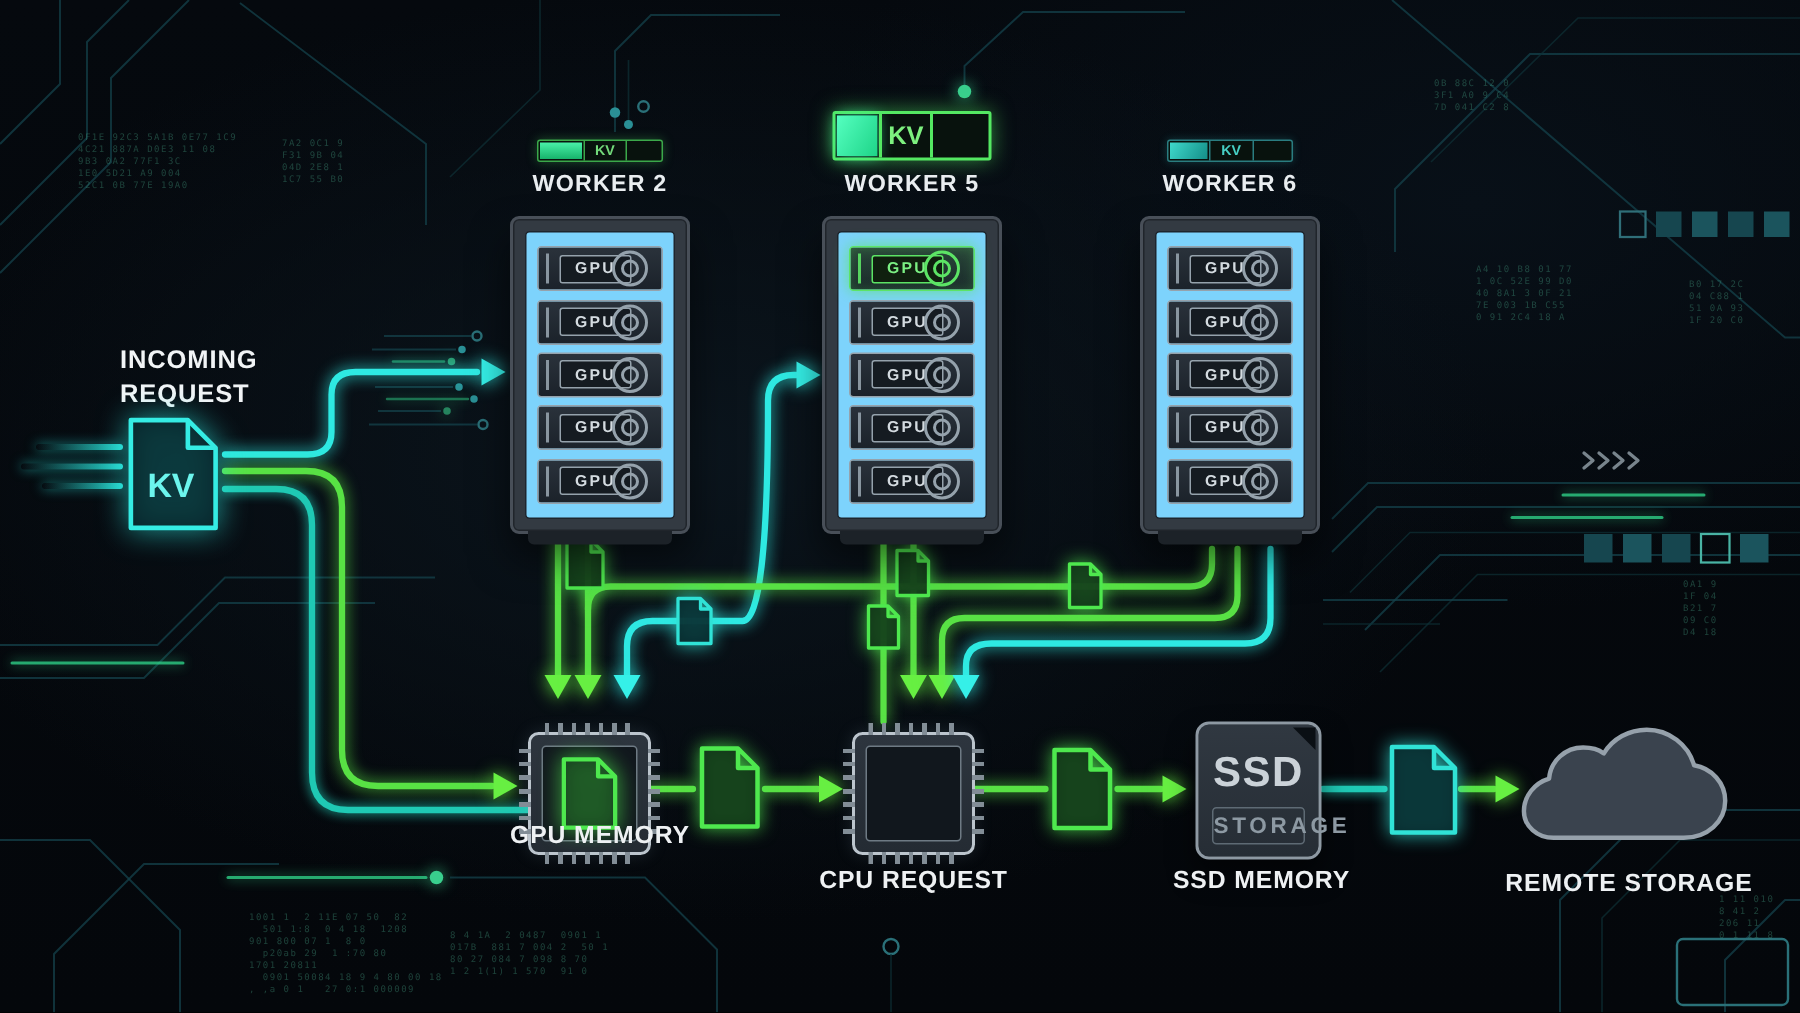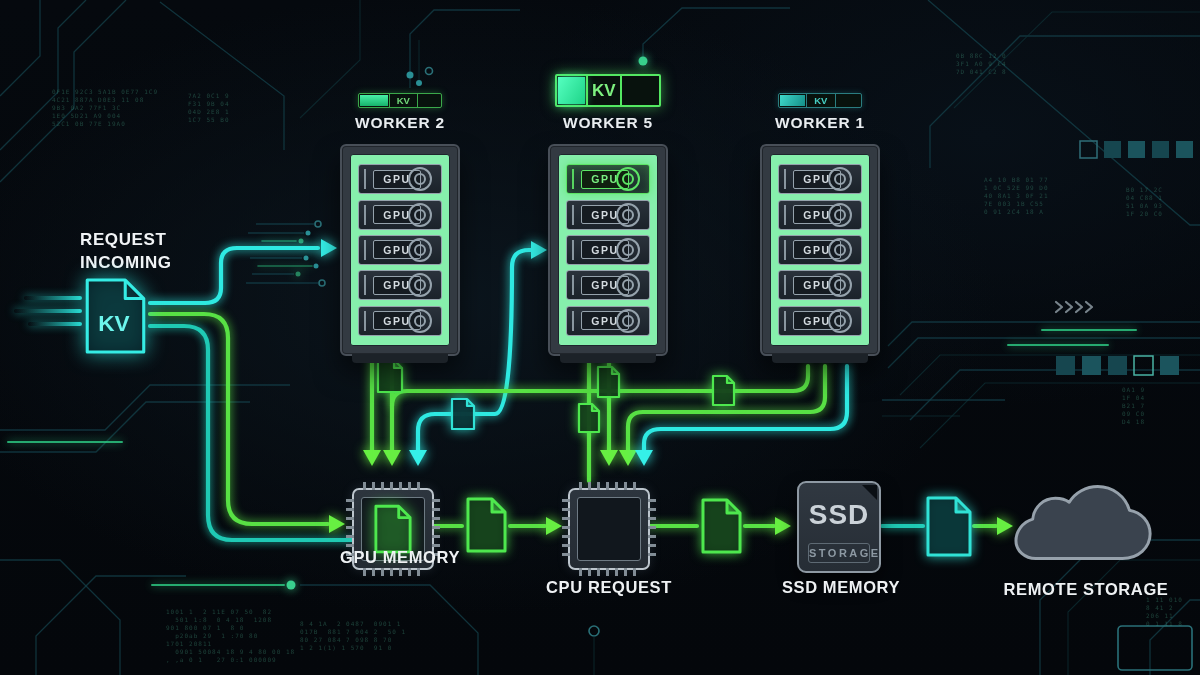--- a/index.html
+++ b/index.html
@@ -61,21 +61,21 @@
   .meter-small-teal{border:1.5px solid #2a7d80;box-shadow:0 0 6px rgba(42,160,160,.3);border-radius:2px;}
   .meter-small-teal .meter-label{border-left:1.5px solid #2a7d80;border-right:1.5px solid #2a7d80;color:#46cfc4;font-size:9.5px;}
   .meter-small-teal .meter-fill{background:linear-gradient(120deg,#3fd9cb,#148f88);}
   .worker-name{position:absolute;top:114px;width:100%;text-align:center;color:#e9edf0;
     font-size:15.5px;font-weight:700;letter-spacing:.8px;}
   .tower{position:absolute;top:144px;width:120px;height:212px;box-sizing:border-box;
     background:#333a42;border:2px solid #484f58;border-radius:6px;padding:8px;
     box-shadow:0 16px 26px rgba(0,0,0,.55),inset 0 0 0 1px #20252b;}
   .tower::after{content:'';position:absolute;left:10px;right:10px;bottom:-9px;height:9px;
     background:#1c2228;border-radius:0 0 4px 4px;}
-  .tower-inner{box-sizing:border-box;height:100%;background:#86efac;border:1px solid #1e252d;border-radius:3px;
+  .tower-inner{box-sizing:border-box;height:100%;background:#7dd3fc;border:1px solid #1e252d;border-radius:3px;
     display:flex;flex-direction:column;justify-content:space-evenly;padding:4px 7px;}
   .gpu-card{position:relative;height:28px;border:1.5px solid #95a2ac;border-radius:3px;
     background:linear-gradient(#2a323b,#1b222a);display:flex;align-items:center;}
   .gpu-bracket{position:absolute;left:5px;top:4px;bottom:4px;width:2px;background:#95a2ac;opacity:.9;}
   .gpu-plate{margin-left:14px;width:46px;height:17px;border:1.5px solid #95a2ac;border-radius:2px;
     background:#151b21;color:#d4dbe0;font-size:10.5px;font-weight:700;letter-spacing:1.5px;
     display:flex;align-items:center;justify-content:center;}
   .fan{position:absolute;right:9px;width:20px;height:20px;border:2px solid #95a2ac;border-radius:50%;
     display:flex;align-items:center;justify-content:center;}
   .fan::after{content:'';width:8px;height:8px;border:2px solid #95a2ac;border-radius:50%;}
@@ -97,21 +97,21 @@
     display:flex;align-items:center;justify-content:center;}
 
   
   .ssd{left:797px;top:481px;width:84px;height:92px;box-sizing:border-box;border:2.5px solid #8e99a3;
     border-radius:9px;background:linear-gradient(#303841,#262d35);box-shadow:0 10px 18px rgba(0,0,0,.5);}
   .ssd::before{content:'';position:absolute;top:2px;right:2px;width:0;height:0;
     border-top:15px solid #0a0f14;border-left:15px solid transparent;}
   .ssd-title{position:absolute;top:16px;width:100%;text-align:center;color:#cbd2d8;
     font-size:28px;font-weight:800;letter-spacing:1px;}
   .ssd-sub{position:absolute;left:9px;right:9px;bottom:8px;border:1.5px solid #5e6a74;border-radius:3px;
-    color:#8d99a3;font-size:11px;font-weight:700;letter-spacing:2.5px;text-align:right;padding:3px 0;}
+    color:#8d99a3;font-size:15px;font-weight:700;letter-spacing:2.5px;text-align:right;padding:3px 0;}
 
   .cloud-wrap{left:1012px;top:480px;width:148px;height:88px;}
   .tier-label{color:#eef1f3;font-size:16.5px;font-weight:700;letter-spacing:.6px;transform:translateX(-50%);white-space:nowrap;}
 </style>
 </head>
 <body>
 
 <div class="stage">
 
   <svg class="bg" viewBox="0 0 1200 675">
@@ -281,22 +281,22 @@
         <path d="M579,404 H592 L599,411 V432 H579 Z M592,404 V411 H599" class="docG" stroke-width="2.2"></path>
         <path d="M713,376 H727 L734,383 V405 H713 Z M727,376 V383 H734" class="docG" stroke-width="2.2"></path>
         <path d="M452,399 H467 L474,406 V429 H452 Z M467,399 V406 H474" class="docC" stroke-width="2.2"></path>
         <path d="M468,499 H492 L505,512 V551 H468 Z M492,499 V512 H505" class="docG" stroke-width="3"></path>
         <path d="M703,500 H727 L740,513 V552 H703 Z M727,500 V513 H740" class="docG" stroke-width="3"></path>
         <path d="M928,498 H956 L970,512 V555 H928 Z M956,498 V512 H970" class="docC" stroke-width="3"></path>
       </g>
   </svg>
 
   <div class="comp incoming">
+    <div>INCOMING</div>
     <div>REQUEST</div>
-    <div>INCOMING</div>
   </div>
   <div class="comp streak" style="left:24px;top:296px;width:58px"></div>
   <div class="comp streak" style="left:14px;top:309px;width:68px"></div>
   <div class="comp streak" style="left:28px;top:322px;width:54px"></div>
   <div class="comp kv-doc">
     <svg width="64" height="76" viewBox="0 0 62 74">
       <path d="M3,2 H40 L58,20 V72 H3 Z" fill="rgba(8,34,40,.8)" stroke="#35ece4" stroke-width="3" stroke-linejoin="round"></path>
       <path d="M40,2 V20 H58" fill="none" stroke="#35ece4" stroke-width="3" stroke-linejoin="round"></path>
       <text x="29" y="52" text-anchor="middle" font-size="22" font-weight="bold" fill="#6cf5ed" font-family="Liberation Sans, sans-serif">KV</text>
     </svg>
@@ -382,21 +382,21 @@
         </div>
       </div>
       <div class="worker comp" style="left: 760px; top: 0px; height: 675px;">
         <div class="kv-meter meter-small-teal" style="left: 18px; top: 93px; width: 84px; height: 15px; grid-template-columns: 33% 36% 1fr;">
           <div class="meter-cell">
             <div class="meter-fill"></div>
           </div>
           <div class="meter-cell meter-label">KV</div>
           <div class="meter-cell"></div>
         </div>
-        <div class="worker-name">WORKER 1</div>
+        <div class="worker-name">WORKER 6</div>
         <div class="tower">
           <div class="tower-inner">
             <div class="gpu-card">
               <span class="gpu-bracket"></span>
               <div class="gpu-plate">GPU</div>
               <div class="fan"></div>
             </div>
             <div class="gpu-card">
               <span class="gpu-bracket"></span>
               <div class="gpu-plate">GPU</div>

